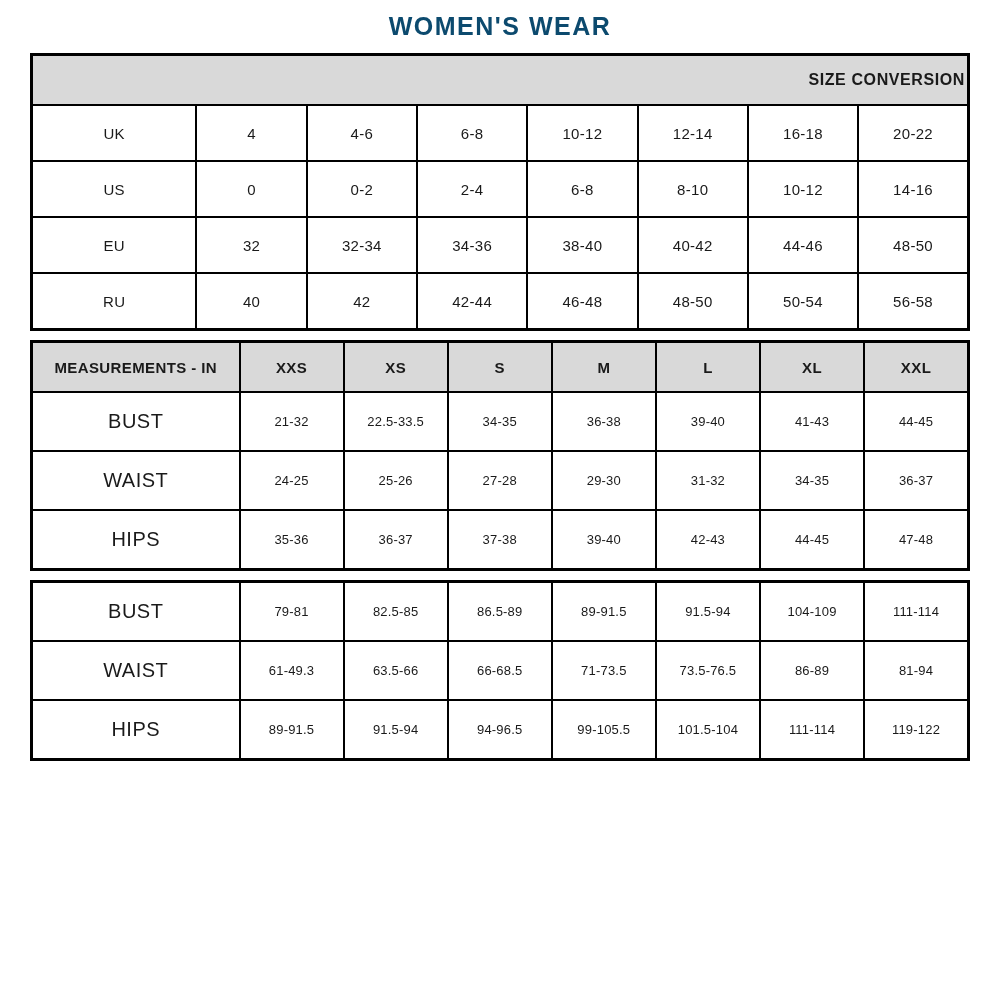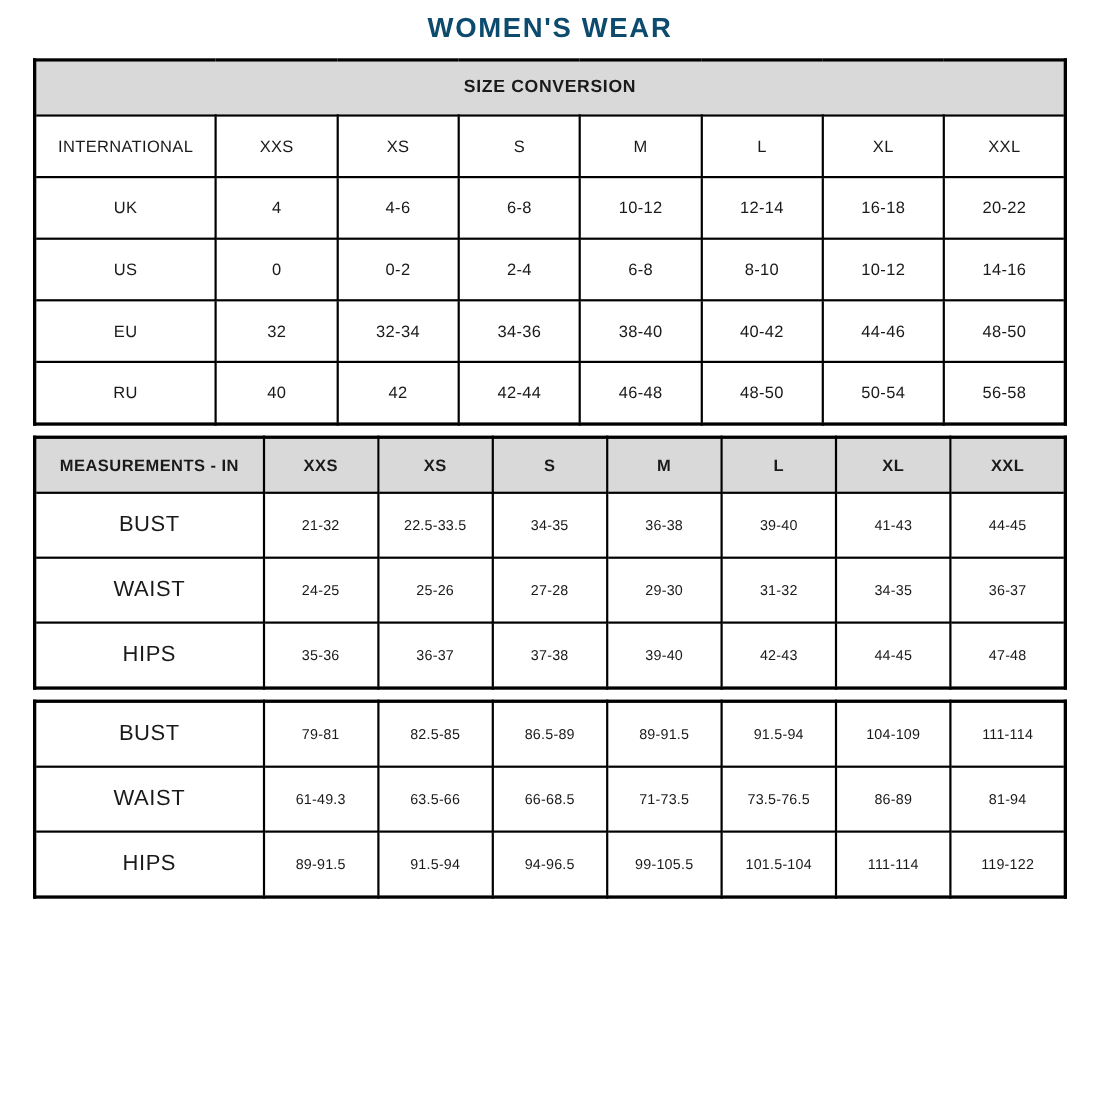--- a/index.html
+++ b/index.html
@@ -45,20 +45,21 @@
     overflow:hidden;
     font-weight:normal;
   }
   
   .conv .band-cell{
     background:var(--header-bg);
     height:48px;
     font-weight:bold;
     font-size:16px;
     letter-spacing:0.6px;
+    text-align:right;
   }
   .conv td{
     height:54px;
     font-size:15px;
     letter-spacing:0.3px;
   }
   .conv .lbl{font-size:15px;}
   
   .meas th{
     background:var(--header-bg);
@@ -90,30 +91,20 @@
       <col style="width:11.77%">
         <col style="width:11.77%">
         <col style="width:11.77%">
         <col style="width:11.78%">
     </colgroup>
     <tbody>
       <tr>
         <td class="band-cell" colspan="8">SIZE CONVERSION</td>
       </tr>
       <tr>
-        <td class="lbl">INTERNATIONAL</td>
-        <td>XXS</td>
-        <td>XS</td>
-        <td>S</td>
-        <td>M</td>
-        <td>L</td>
-        <td>XL</td>
-        <td>XXL</td>
-      </tr>
-      <tr>
         <td class="lbl">UK</td>
         <td>4</td>
         <td>4-6</td>
         <td>6-8</td>
         <td>10-12</td>
         <td>12-14</td>
         <td>16-18</td>
         <td>20-22</td>
       </tr>
       <tr>

